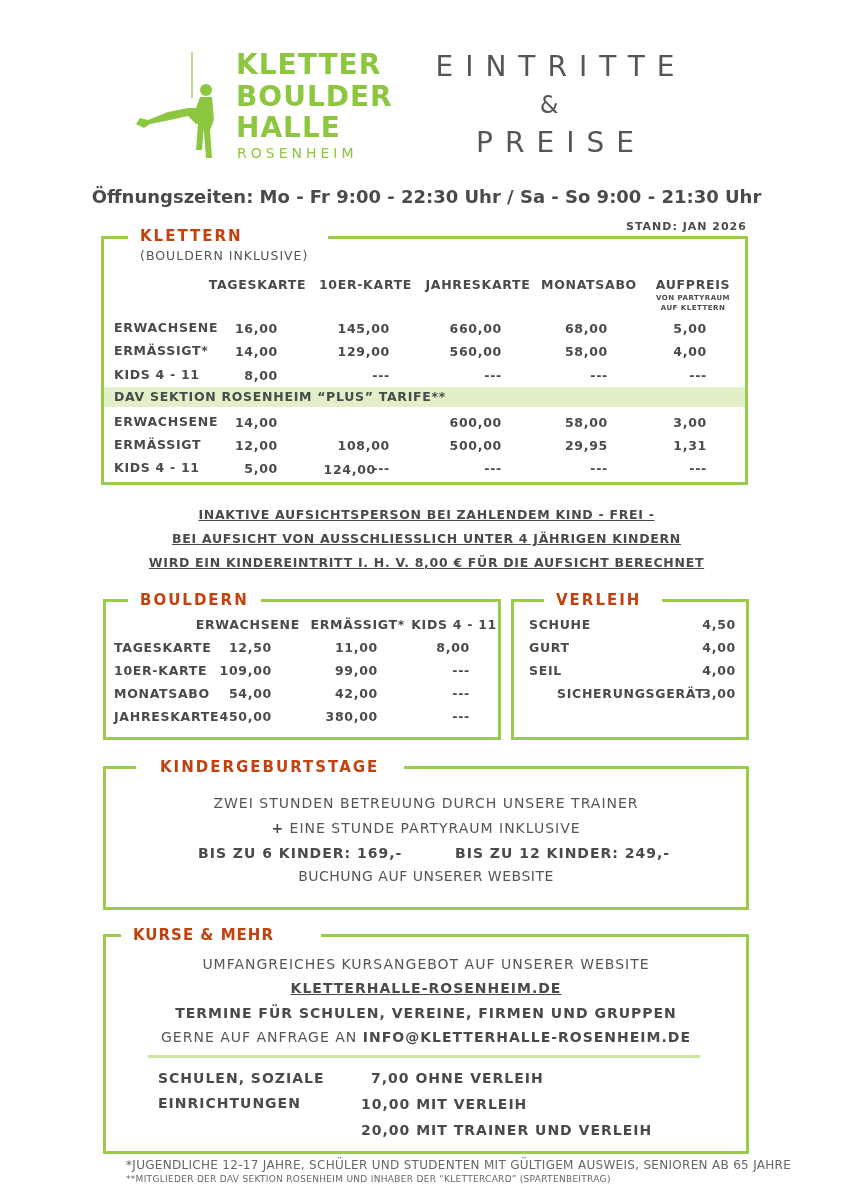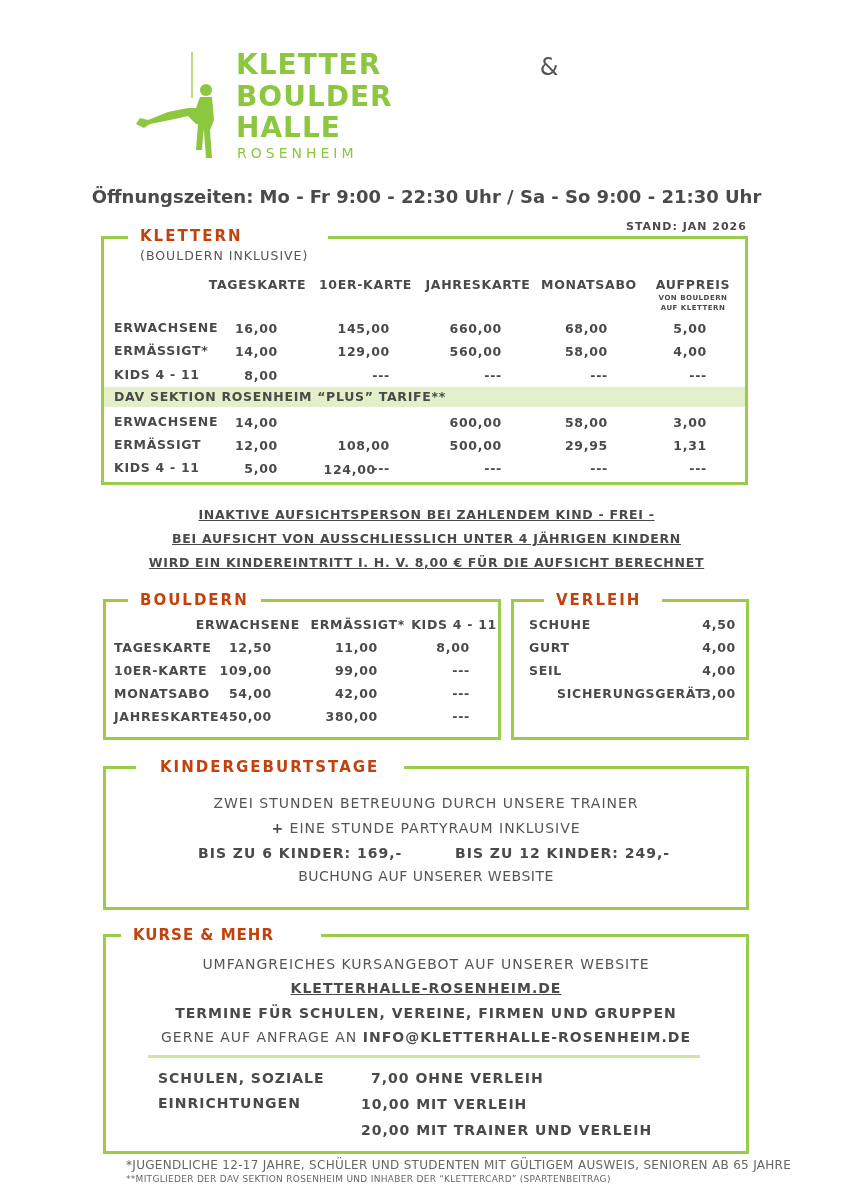--- a/index.html
+++ b/index.html
@@ -27,37 +27,39 @@
       <path d="M68 44 L74 44 L72 70 L66 70 Z"></path>
     </g>
   </svg>
   <div class="abs green" style="left:236px;top:50px;font-size:28px;font-weight:bold;letter-spacing:1px;line-height:30px;">KLETTER</div>
   <div class="abs green" style="left:236px;top:82px;font-size:28px;font-weight:bold;letter-spacing:1px;line-height:30px;">BOULDER</div>
   <div class="abs green" style="left:236px;top:113px;font-size:28px;font-weight:bold;letter-spacing:1px;line-height:30px;">HALLE</div>
   <div class="abs green" style="left:237px;top:145px;font-size:14px;letter-spacing:4px;">ROSENHEIM</div>
 </div>
 
 <div class="abs c" style="left:420px;top:48px;width:270px;color:#555;font-size:28px;letter-spacing:12px;line-height:38px;">
+  <div style="padding-left:12px;">EINTRITTE</div>
   <div style="font-size:24px;">&amp;</div>
+  <div style="padding-left:12px;">PREISE</div>
 </div>
 
 <div class="abs c b" style="left:0;top:186px;width:853px;font-size:18px;color:#4a4a4a;">Öffnungszeiten: Mo - Fr 9:00 - 22:30 Uhr / Sa - So 9:00 - 21:30 Uhr</div>
 <div class="abs b" style="left:626px;top:220px;font-size:11px;letter-spacing:1px;">STAND: JAN 2026</div>
 
 <div class="box" style="left:101px;top:236px;width:647px;height:249px;"></div>
 <div class="box-title" style="left:128px;top:227px;width:200px;">KLETTERN</div>
 <div class="abs" style="left:140px;top:248px;font-size:12.5px;letter-spacing:1px;color:#555;">(BOULDERN INKLUSIVE)</div>
 
 <div>
   <div class="abs b sm c" style="left:200px;top:277px;width:115px;">TAGESKARTE</div>
   <div class="abs b sm c" style="left:313px;top:277px;width:105px;">10ER-KARTE</div>
   <div class="abs b sm c" style="left:418px;top:277px;width:120px;">JAHRESKARTE</div>
   <div class="abs b sm c" style="left:534px;top:277px;width:110px;">MONATSABO</div>
   <div class="abs b sm c" style="left:643px;top:277px;width:100px;">AUFPREIS</div>
-  <div class="abs b c" style="left:643px;top:294px;width:100px;font-size:7px;letter-spacing:0.5px;">VON BOULDERN</div>
+  <div class="abs b c" style="left:643px;top:294px;width:100px;font-size:7px;letter-spacing:0.5px;">VON PARTYRAUM</div>
   <div class="abs b c" style="left:643px;top:304px;width:100px;font-size:7px;letter-spacing:0.5px;">AUF KLETTERN</div>
 </div>
 
 <div id="klettern-rows">
     <div class="abs b sm" style="left:114px;top:320px;">ERWACHSENE</div>
     <div class="abs b sm r" style="left:200px;top:321px;width:78px;">16,00</div>
     <div class="abs b sm r" style="left:310px;top:321px;width:80px;">145,00</div>
     <div class="abs b sm r" style="left:420px;top:321px;width:82px;">660,00</div>
     <div class="abs b sm r" style="left:530px;top:321px;width:78px;">68,00</div>
     <div class="abs b sm r" style="left:645px;top:321px;width:62px;">5,00</div>

